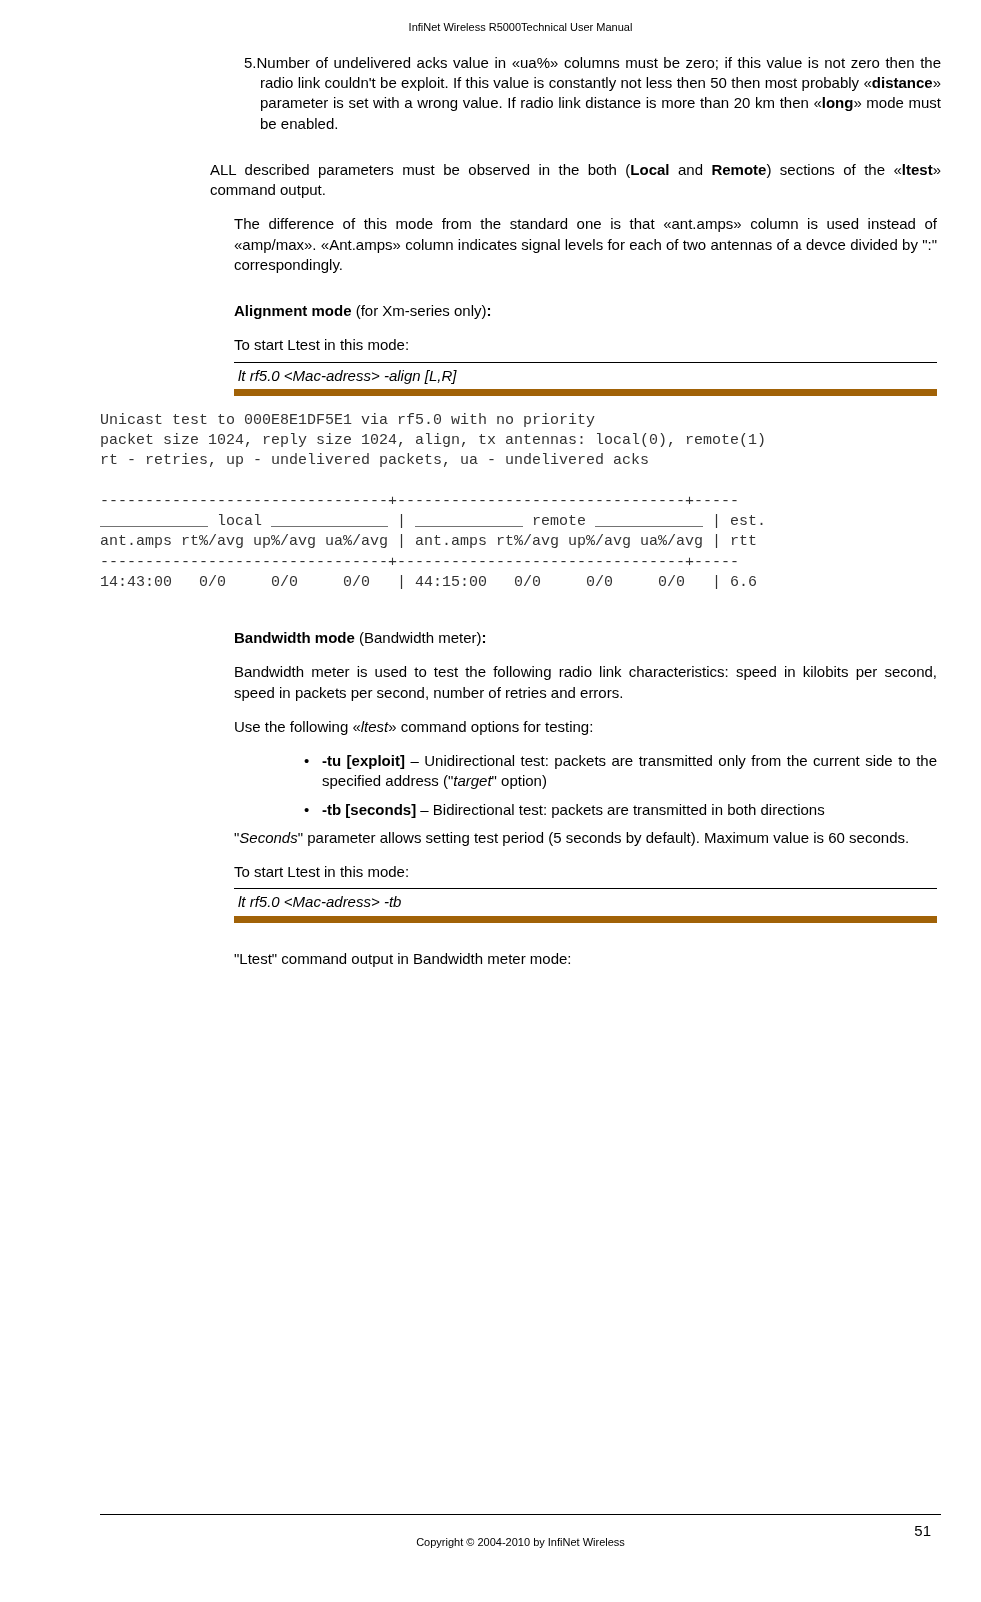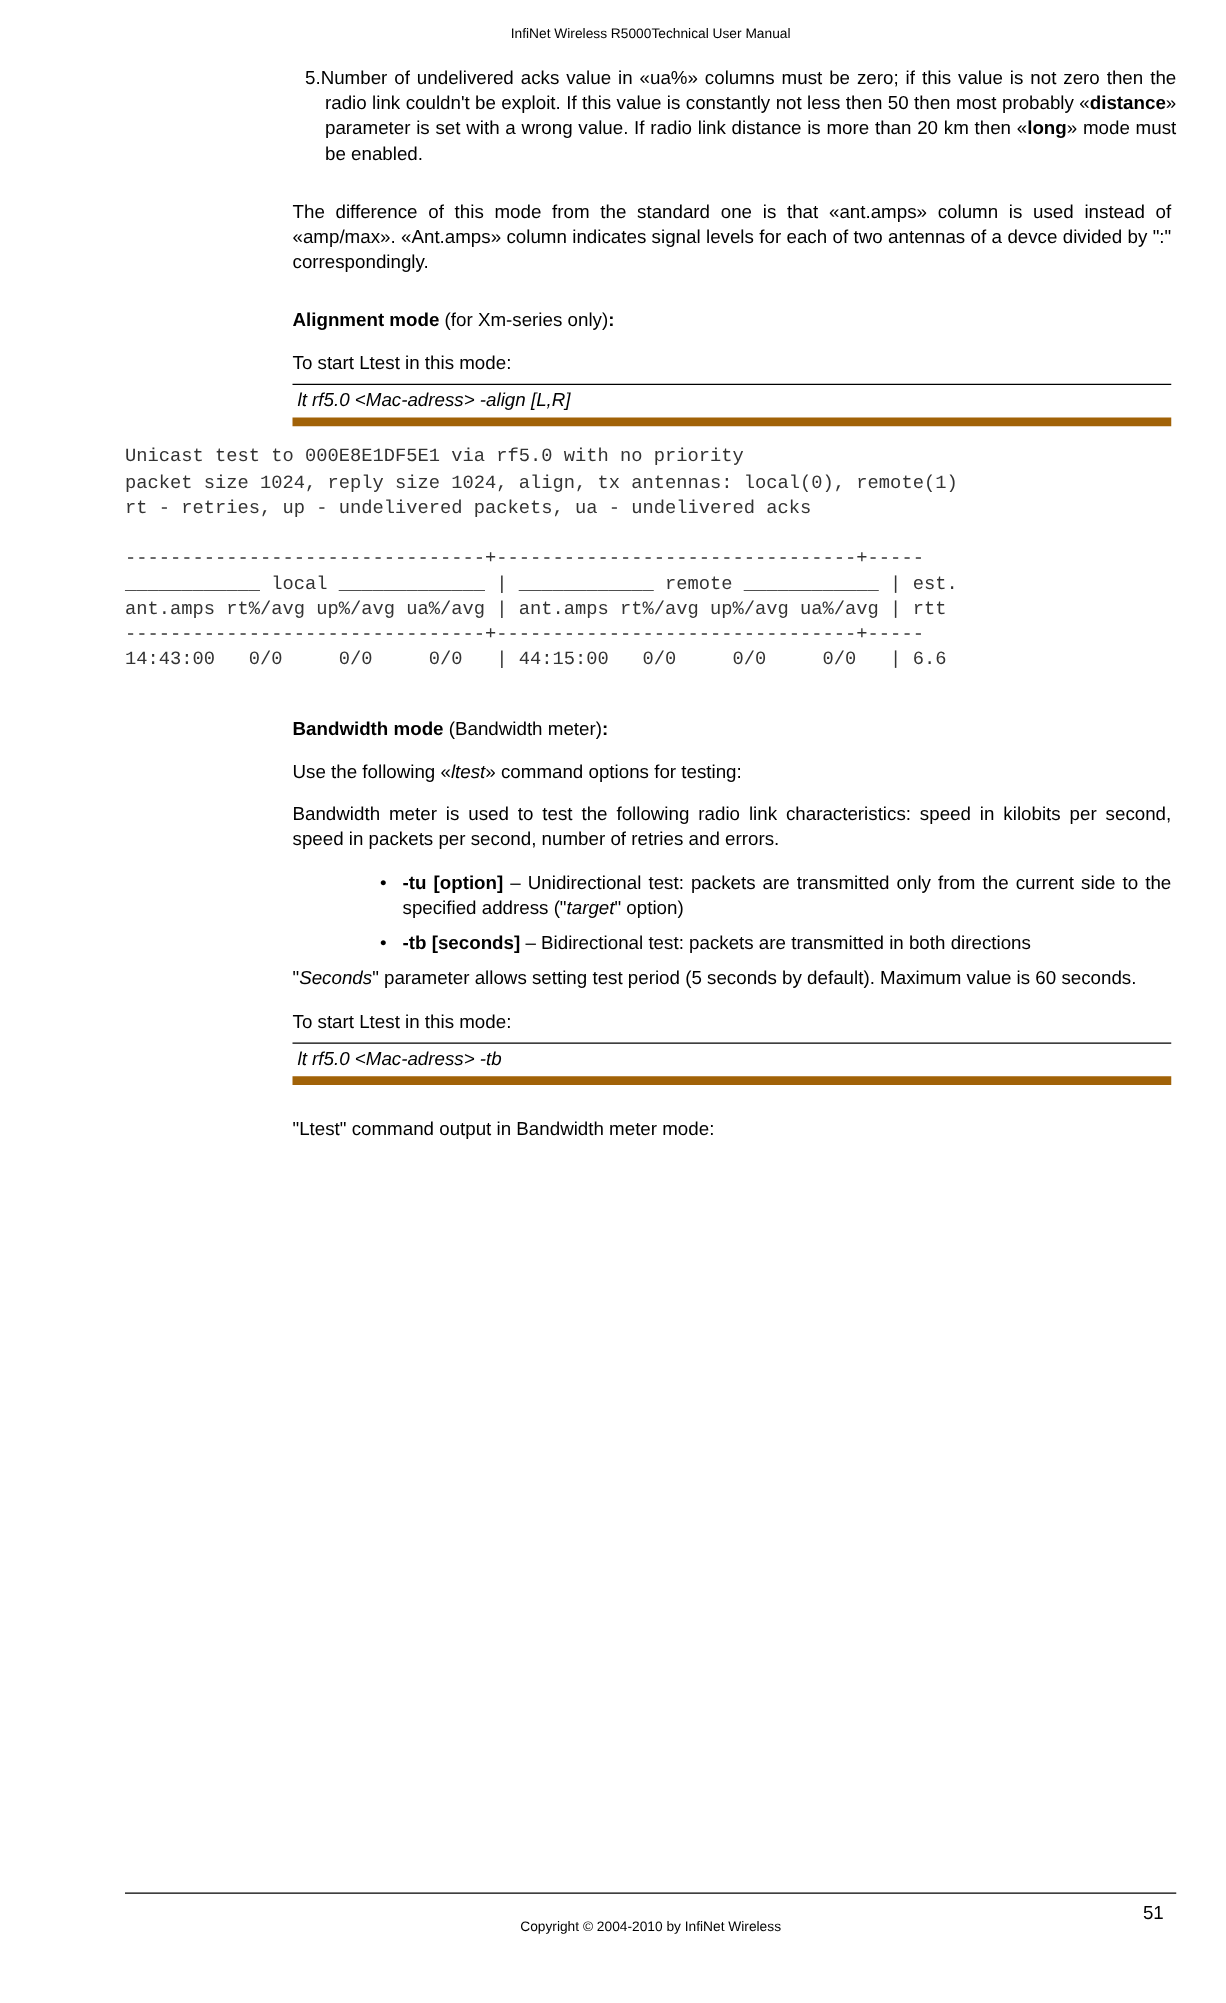--- a/index.html
+++ b/index.html
@@ -93,20 +93,23 @@
   <div class="header-row">
     <span>InfiNet Wireless R5000</span>
     <span>Technical User Manual</span>
   </div>
 
   <div class="content">
     <div class="para-hanging">
       <span>5.</span><span>Number of undelivered acks value in «ua%» columns must be zero; if this value is not zero then the radio link couldn't be exploit. If this value is constantly not less then 50 then most probably «</span><b>distance</b><span>» parameter is set with a wrong value. If radio link distance is more than 20 km then «</span><b>long</b><span>» mode must be enabled.</span>
     </div>
 
+    <div class="para" style="margin-left:-20px;">
+      <span>ALL described parameters must be observed in the both (</span><b>Local</b><span> and </span><b>Remote</b><span>) sections of the «</span><b>ltest</b><span>» command output.</span>
+    </div>
 
     <div class="inner-content">
       <div class="para">The difference of this mode from the standard one is that «ant.amps» column is used instead of «amp/max». «Ant.amps» column indicates signal levels for each of two antennas of a devce divided by ":" correspondingly.</div>
       <div class="para" style="margin-top:26px;">
         <b>Alignment mode</b><span> (for Xm-series only)</span><b>:</b>
       </div>
       <div class="para" style="margin-bottom:6px;"> To start Ltest in this mode:</div>
       <div class="command-box">lt rf5.0 &lt;Mac-adress&gt; -align [L,R]</div>
     </div>
 
@@ -117,28 +120,28 @@
 --------------------------------+--------------------------------+-----
 ____________ local _____________ | ____________ remote ____________ | est.
 ant.amps rt%/avg up%/avg ua%/avg | ant.amps rt%/avg up%/avg ua%/avg | rtt
 --------------------------------+--------------------------------+-----
 14:43:00   0/0     0/0     0/0   | 44:15:00   0/0     0/0     0/0   | 6.6</div>
 
     <div class="inner-content">
       <div class="para">
         <b>Bandwidth mode</b><span> (Bandwidth meter)</span><b>:</b>
       </div>
+      <div class="para">Bandwidth meter is used to test the following radio link characteristics: speed in kilobits per second, speed in packets per second, number of retries and errors.</div>
       <div class="para">
         <span>Use the following «</span><i>ltest</i><span>» command options for testing:</span>
       </div>
-      <div class="para">Bandwidth meter is used to test the following radio link characteristics: speed in kilobits per second, speed in packets per second, number of retries and errors.</div>
 
       <div class="bullet">
         <div class="dot">•</div>
-        <div><b>-tu [option]</b><span> – Unidirectional test: packets are transmitted only from the current side to the specified address ("</span><i>target</i><span>" option)</span></div>
+        <div><b>-tu [exploit]</b><span> – Unidirectional test: packets are transmitted only from the current side to the specified address ("</span><i>target</i><span>" option)</span></div>
       </div>
       <div class="bullet">
         <div class="dot">•</div>
         <div><b>-tb [seconds]</b><span> – Bidirectional test: packets are transmitted in both directions</span></div>
       </div>
 
       <div class="para">
         <span>"</span><i>Seconds</i><span>" parameter allows setting test period (5 seconds by default). Maximum value is 60 seconds.</span>
       </div>
       <div class="para" style="margin-bottom:6px;">To start Ltest in this mode:</div>

